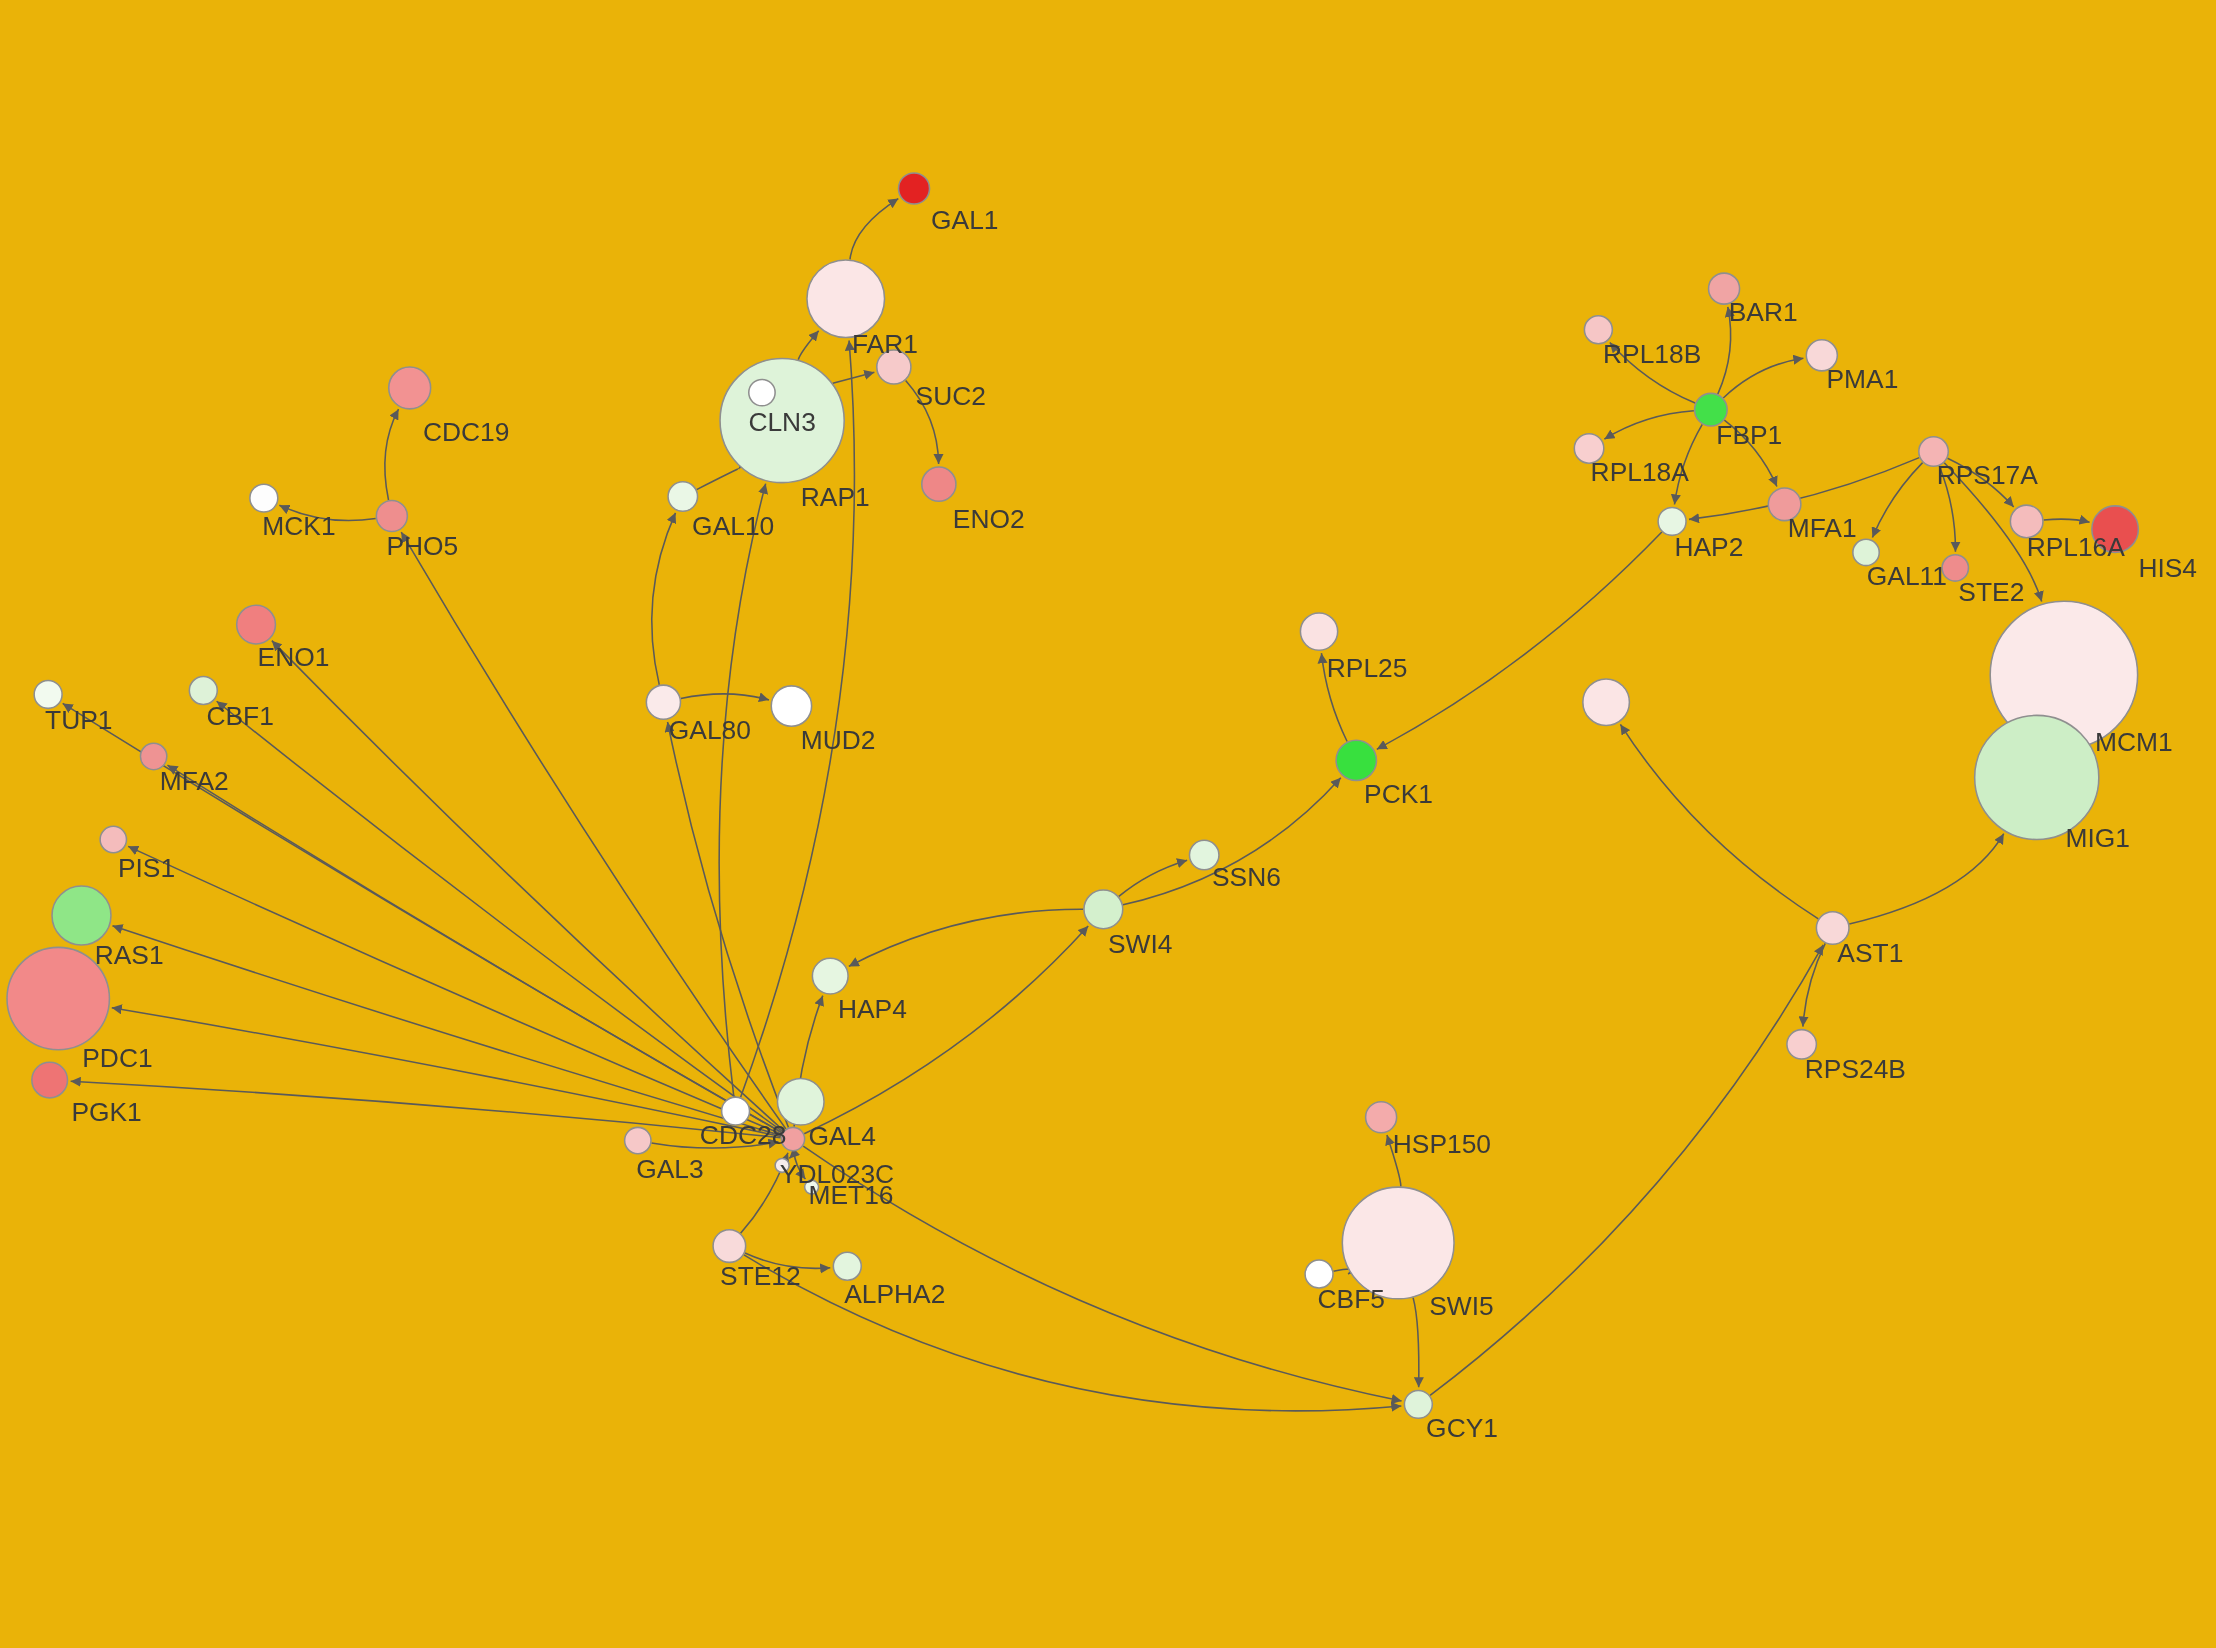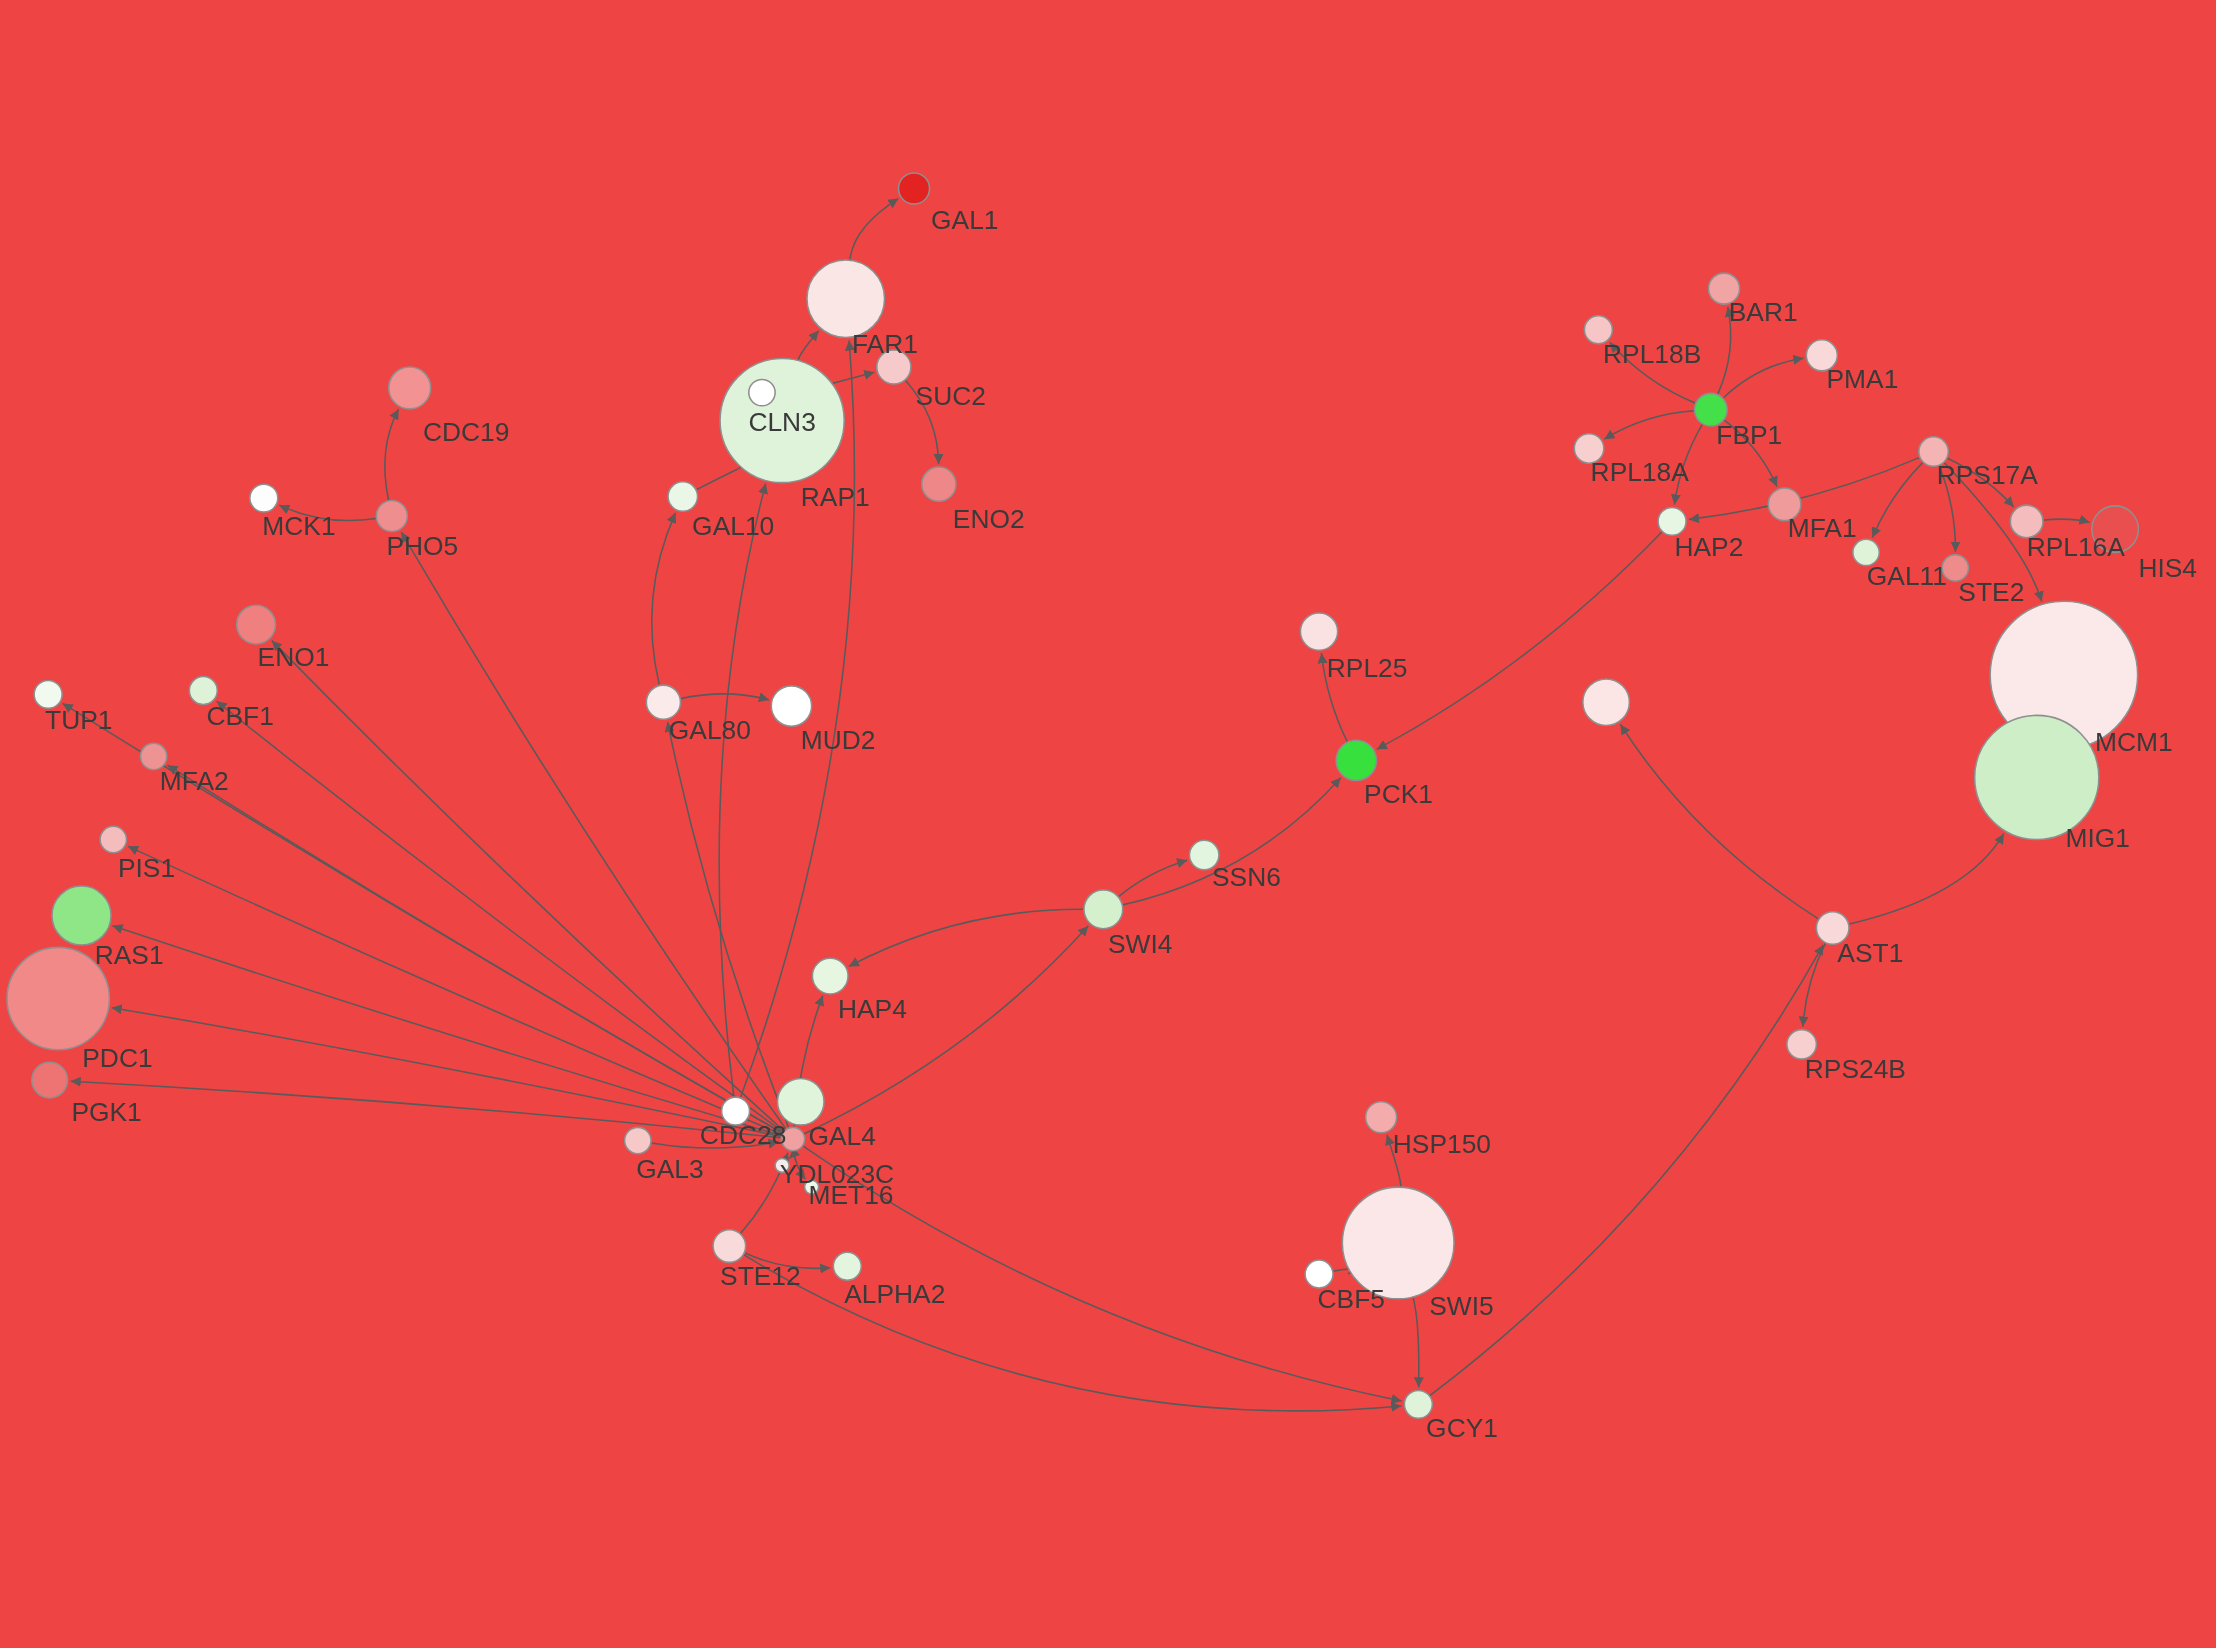--- a/index.html
+++ b/index.html
@@ -1,17 +1,17 @@
 <!DOCTYPE html>
 <html style="font-size:12.4px"><head>
 <meta charset="utf-8">
 <style>
   html,body{margin:0;padding:0;background:#ffffff;}
   body{font-family:"Liberation Sans",sans-serif;}
-  .stage{position:relative;width:2216px;height:1648px;background:#ef4444;overflow:hidden;}
+  .stage{position:relative;width:2216px;height:1648px;background:#eab308;overflow:hidden;}
   svg{display:block;}
   .edge{fill:none;stroke:#5a5a5a;stroke-width:2;}
   .node{stroke:#8f8f8f;stroke-width:2;cursor:pointer;}
   .nodelabel{font-family:"Liberation Sans",sans-serif;font-size:34px;fill:#3a3a3a;pointer-events:none;}
 </style>
 </head>
 <body>
 
 <div class="stage">
   <svg xmlns="http://www.w3.org/2000/svg" width="2216" height="1648" viewBox="0 0 2856 2124">

